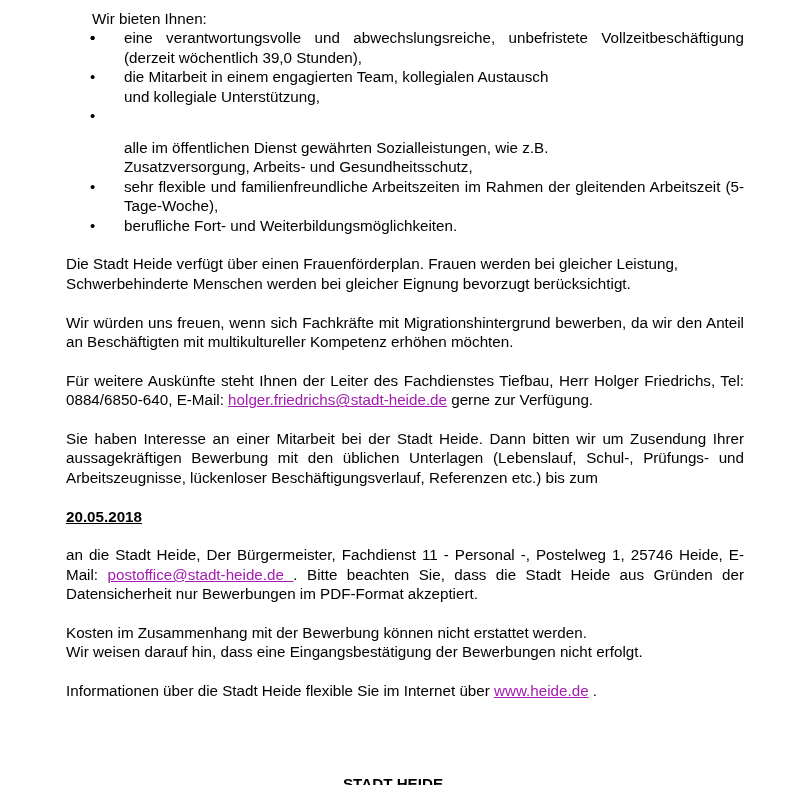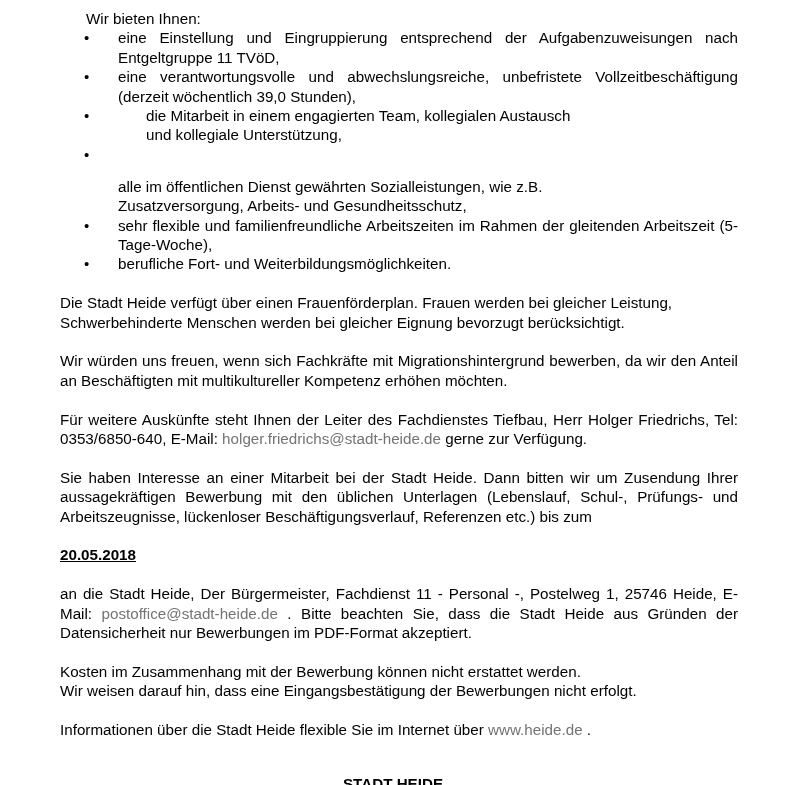--- a/index.html
+++ b/index.html
@@ -12,21 +12,21 @@
       height: 785px;
       overflow: hidden;
       position: relative;
       font-family: "Liberation Sans", sans-serif;
       font-size: 15.2px;
       color: #000000;
       line-height: 19.4px;
     }
     .page {
       position: absolute;
-      left: 60px;
+      left: 66px;
       top: 9px;
       width: 678px;
     }
     .intro {
       padding-left: 26px;
       margin: 0;
     }
     ul.offers {
       list-style: none;
       margin: 0;
@@ -47,21 +47,22 @@
       text-align: justify;
       text-align-last: left;
     }
     p {
       margin: 0;
     }
     .gap {
       height: 19.4px;
     }
     a.link {
-      color: #737373;
+      color: #a21caf;
+      text-decoration: underline;
     }
     .date {
       font-weight: bold;
       text-decoration: underline;
     }
     .footer {
       position: absolute;
       left: 0;
       width: 786px;
       top: 739px;
@@ -75,29 +76,28 @@
 </head>
 <body>
 
 <div class="page">
 
   <p class="intro">Wir bieten Ihnen:</p>
 
   <ul class="offers">
     <li class="justify">
       <span class="bullet">•</span>
-      <span>eine Einstellung und Eingruppierung entsprechend der Aufgabenzuweisungen nach Entgeltgruppe 11 TVöD,</span>
     </li>
     <li class="justify">
       <span class="bullet">•</span>
       <span>eine verantwortungsvolle und abwechslungsreiche, unbefristete Vollzeitbeschäftigung (derzeit  wöchentlich 39,0 Stunden),</span>
     </li>
     <li>
       <span class="bullet">•</span>
-      <span style="display:inline-block;width:440px;margin-left:28px;">die Mitarbeit in einem engagierten Team, kollegialen Austausch und kollegiale Unterstützung,</span>
+      <span style="display:inline-block;width:440px;">die Mitarbeit in einem engagierten Team, kollegialen Austausch und kollegiale Unterstützung,</span>
     </li>
     <li>
       <span class="bullet">•</span>
       <span style="display:inline-block;width:530px;margin-top:32px;">alle im öffentlichen Dienst gewährten Sozialleistungen, wie z.B. Zusatzversorgung, Arbeits- und Gesundheitsschutz,</span>
     </li>
     <li class="justify">
       <span class="bullet">•</span>
       <span>sehr flexible und familienfreundliche Arbeitszeiten im Rahmen der gleitenden Arbeitszeit (5-Tage-Woche),</span>
     </li>
     <li>
@@ -111,21 +111,21 @@
   <p>Die Stadt Heide verfügt über einen Frauenförderplan. Frauen werden bei gleicher Leistung,</p>
   <p>Schwerbehinderte Menschen werden bei gleicher Eignung bevorzugt berücksichtigt.</p>
 
   <div class="gap"></div>
 
   <p class="justify">Wir würden uns freuen, wenn sich Fachkräfte mit Migrationshintergrund bewerben, da wir den Anteil an Beschäftigten mit multikultureller Kompetenz erhöhen möchten.</p>
 
   <div class="gap"></div>
 
   <p class="justify">
-    <span>Für weitere Auskünfte steht Ihnen der Leiter des Fachdienstes Tiefbau, Herr Holger Friedrichs, Tel: 0353/6850-640, E-Mail: </span><a class="link">holger.friedrichs@stadt-heide.de</a><span> gerne zur Verfügung.</span>
+    <span>Für weitere Auskünfte steht Ihnen der Leiter des Fachdienstes Tiefbau, Herr Holger Friedrichs, Tel: 0884/6850-640, E-Mail: </span><a class="link">holger.friedrichs@stadt-heide.de</a><span> gerne zur Verfügung.</span>
   </p>
 
   <div class="gap"></div>
 
   <p class="justify">Sie haben Interesse an einer Mitarbeit bei der Stadt Heide. Dann bitten wir um Zusendung Ihrer aussagekräftigen Bewerbung mit den üblichen Unterlagen (Lebenslauf, Schul-, Prüfungs- und  Arbeitszeugnisse, lückenloser Beschäftigungsverlauf, Referenzen etc.) bis zum</p>
 
   <div class="gap"></div>
 
   <p class="date">20.05.2018</p>
 

